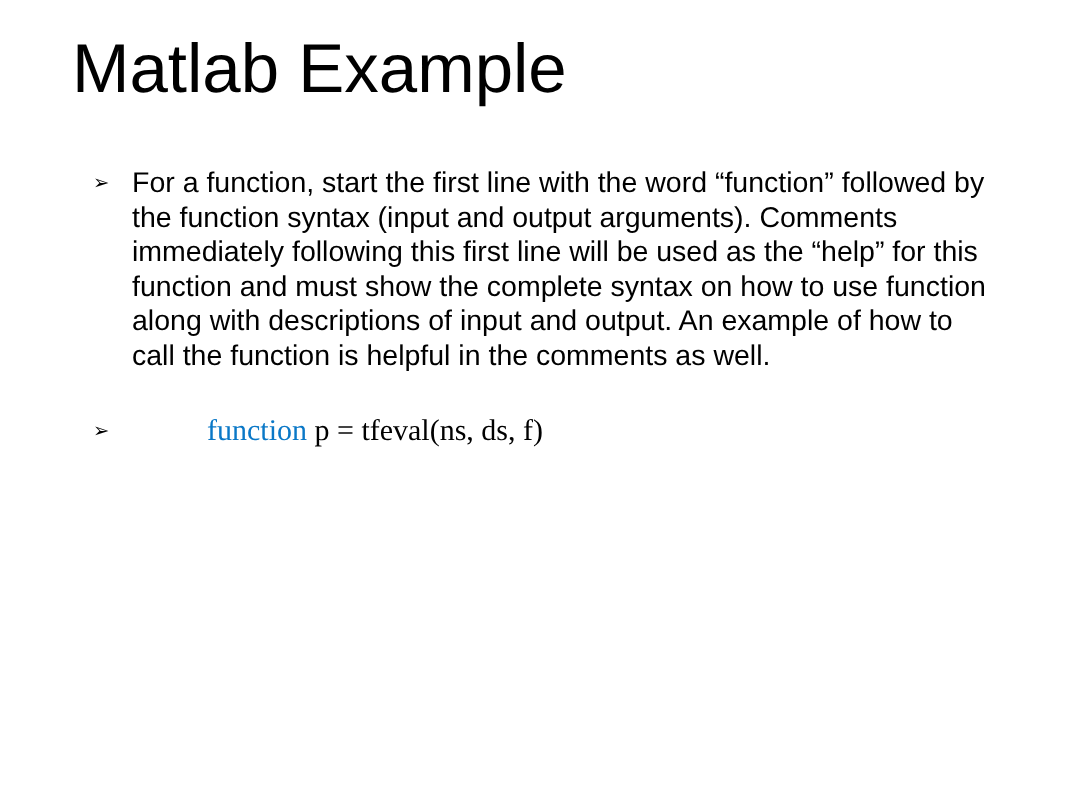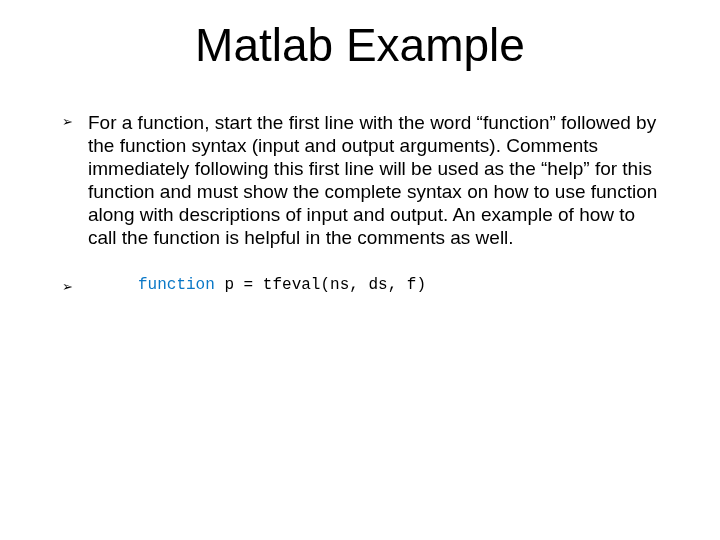--- a/index.html
+++ b/index.html
@@ -16,21 +16,20 @@
     box-sizing: border-box;
     width: 720px;
     height: 540px;
     padding: 20px 48px 0 48px;
   }
   .title {
     font-size: 46px;
     line-height: 1.1;
     margin: 0 0 40px 0;
     font-weight: normal;
-    text-align: center;
   }
   ul.bullets {
     list-style: none;
     margin: 0;
     padding: 0 4px 0 14px;
   }
   ul.bullets > li {
     position: relative;
     padding-left: 26px;
     font-size: 19px;
@@ -39,22 +38,22 @@
   }
   ul.bullets > li .marker {
     position: absolute;
     left: 0;
     top: 3px;
     font-size: 13px;
     color: #000000;
     font-family: Arial, sans-serif;
   }
   .code-line {
-    font-family: Liberation Mono, monospace;
-    font-size: 16px;
+    font-family: Liberation Serif, serif;
+    font-size: 20px;
     margin-top: 18px;
     padding-left: 90px;
     white-space: pre;
   }
   .kw {
     color: #0a78c7;
   }
 </style>
 </head>
 <body>

